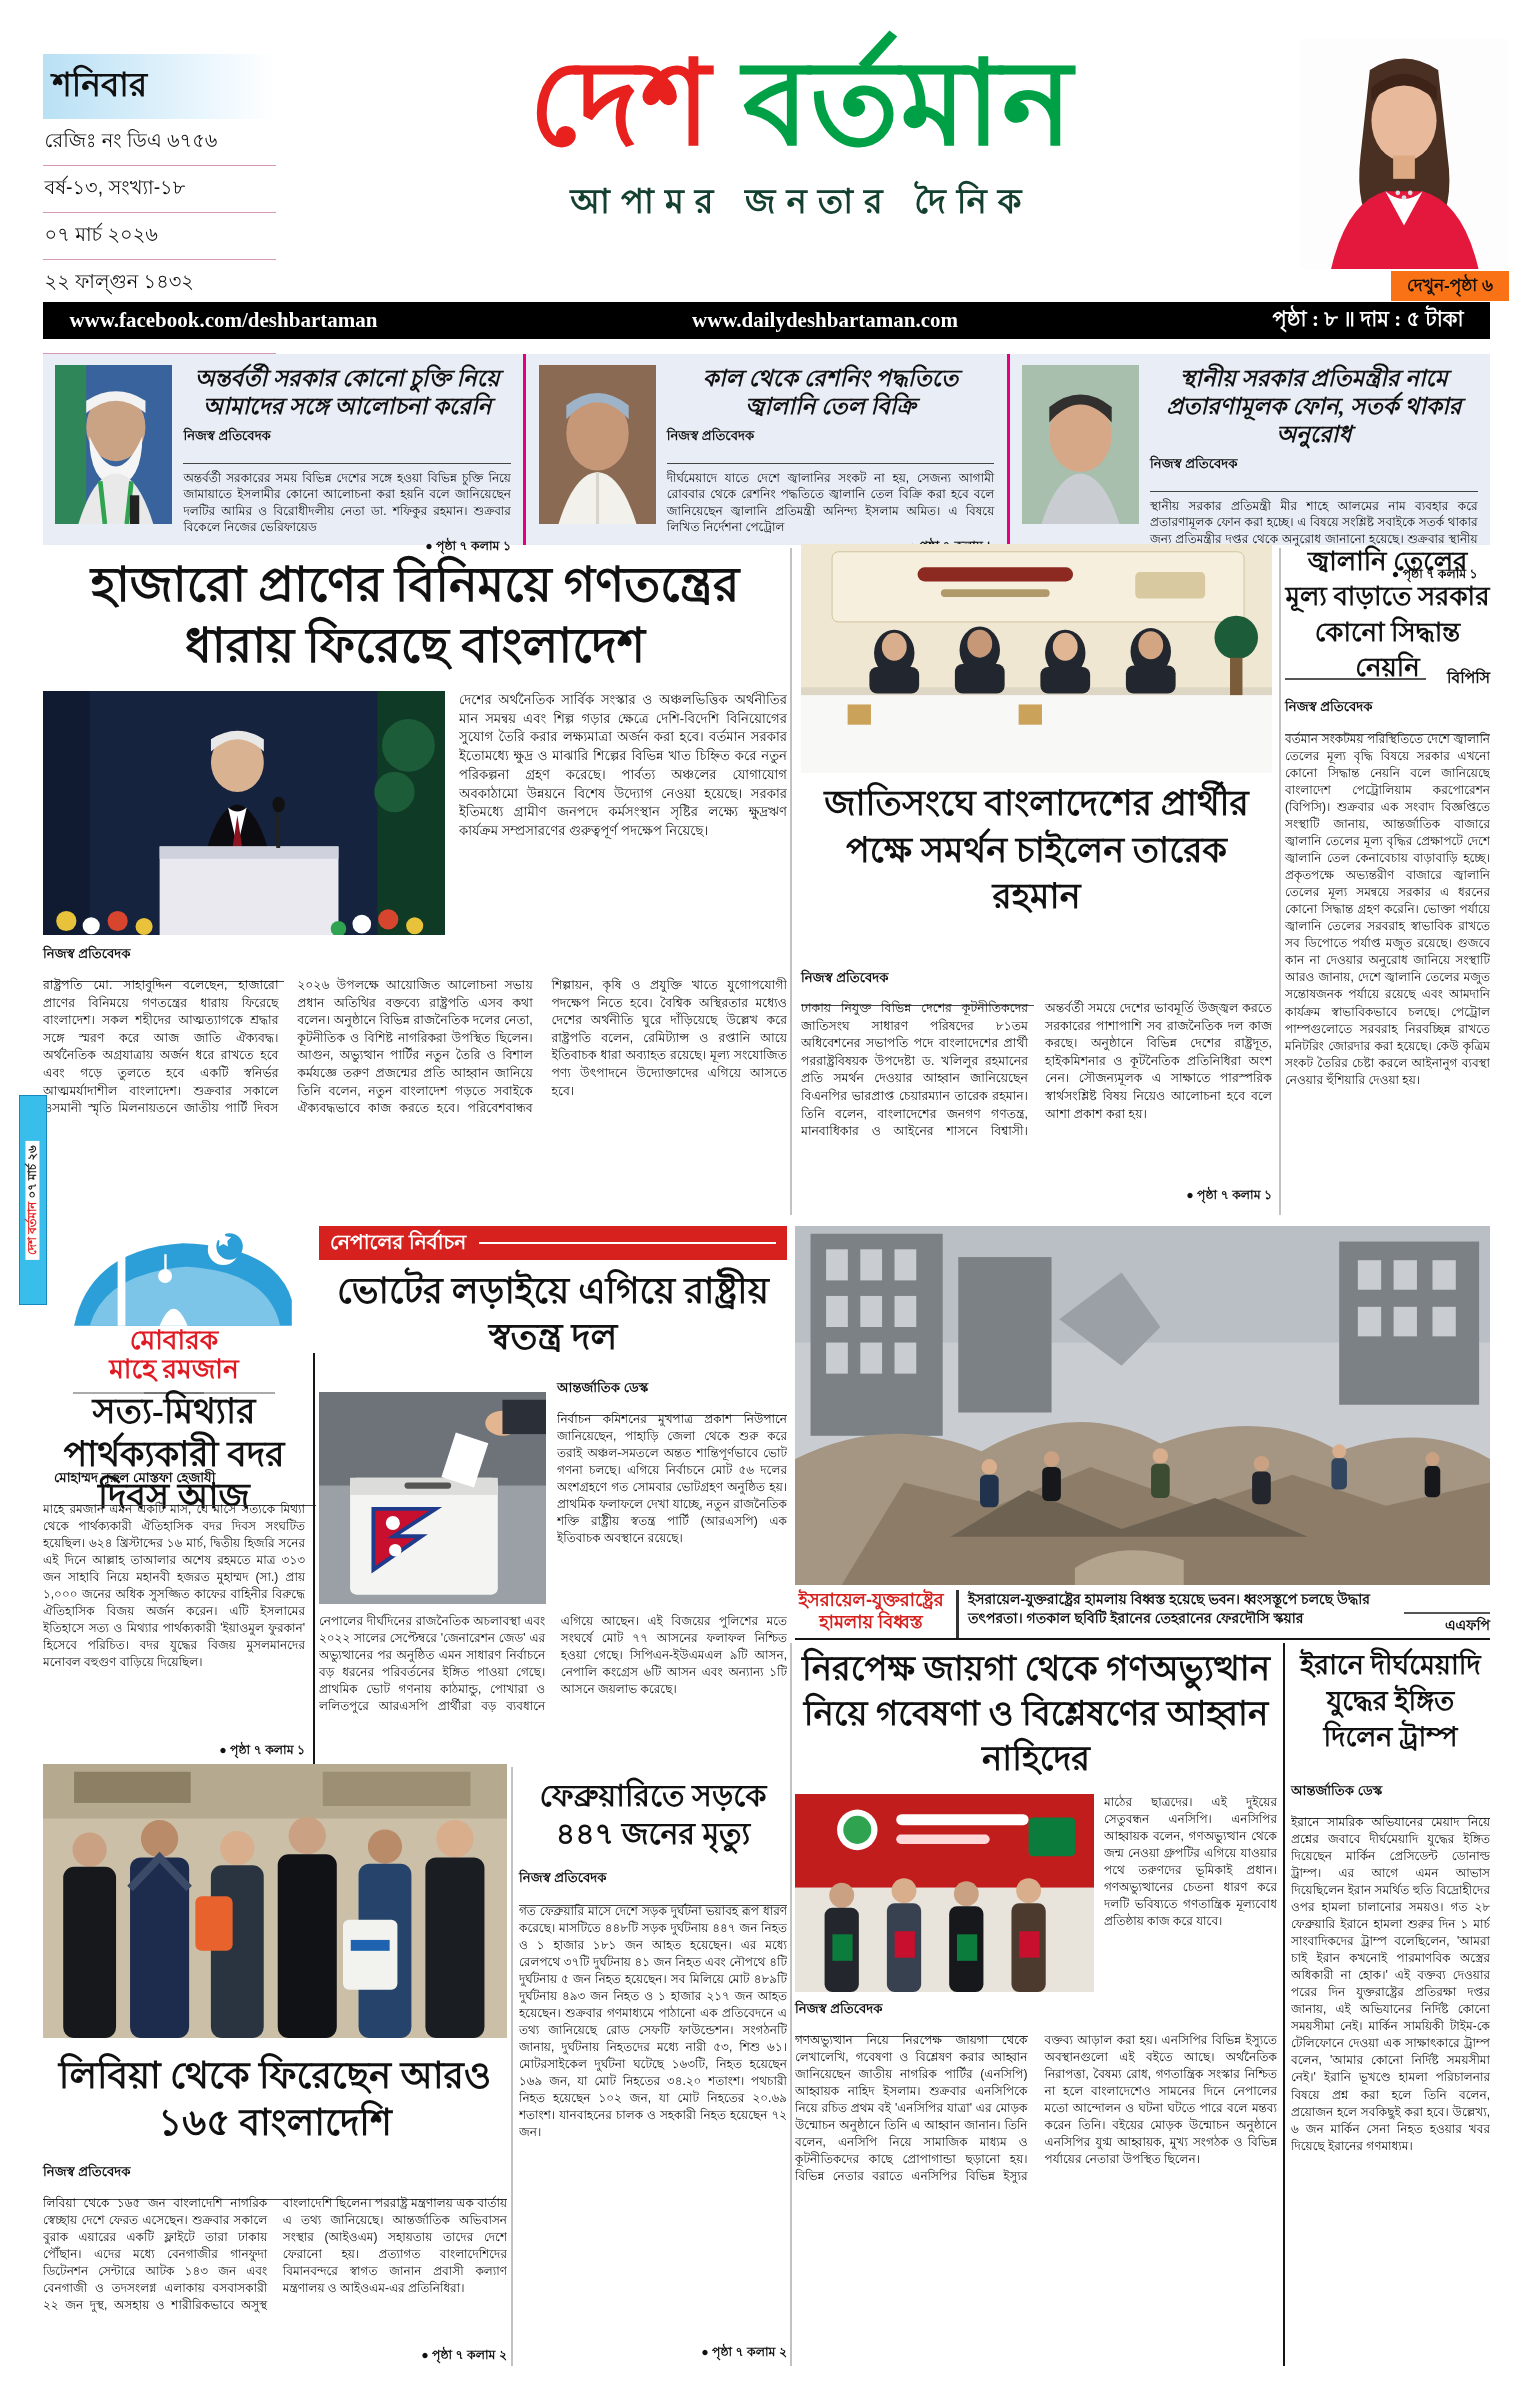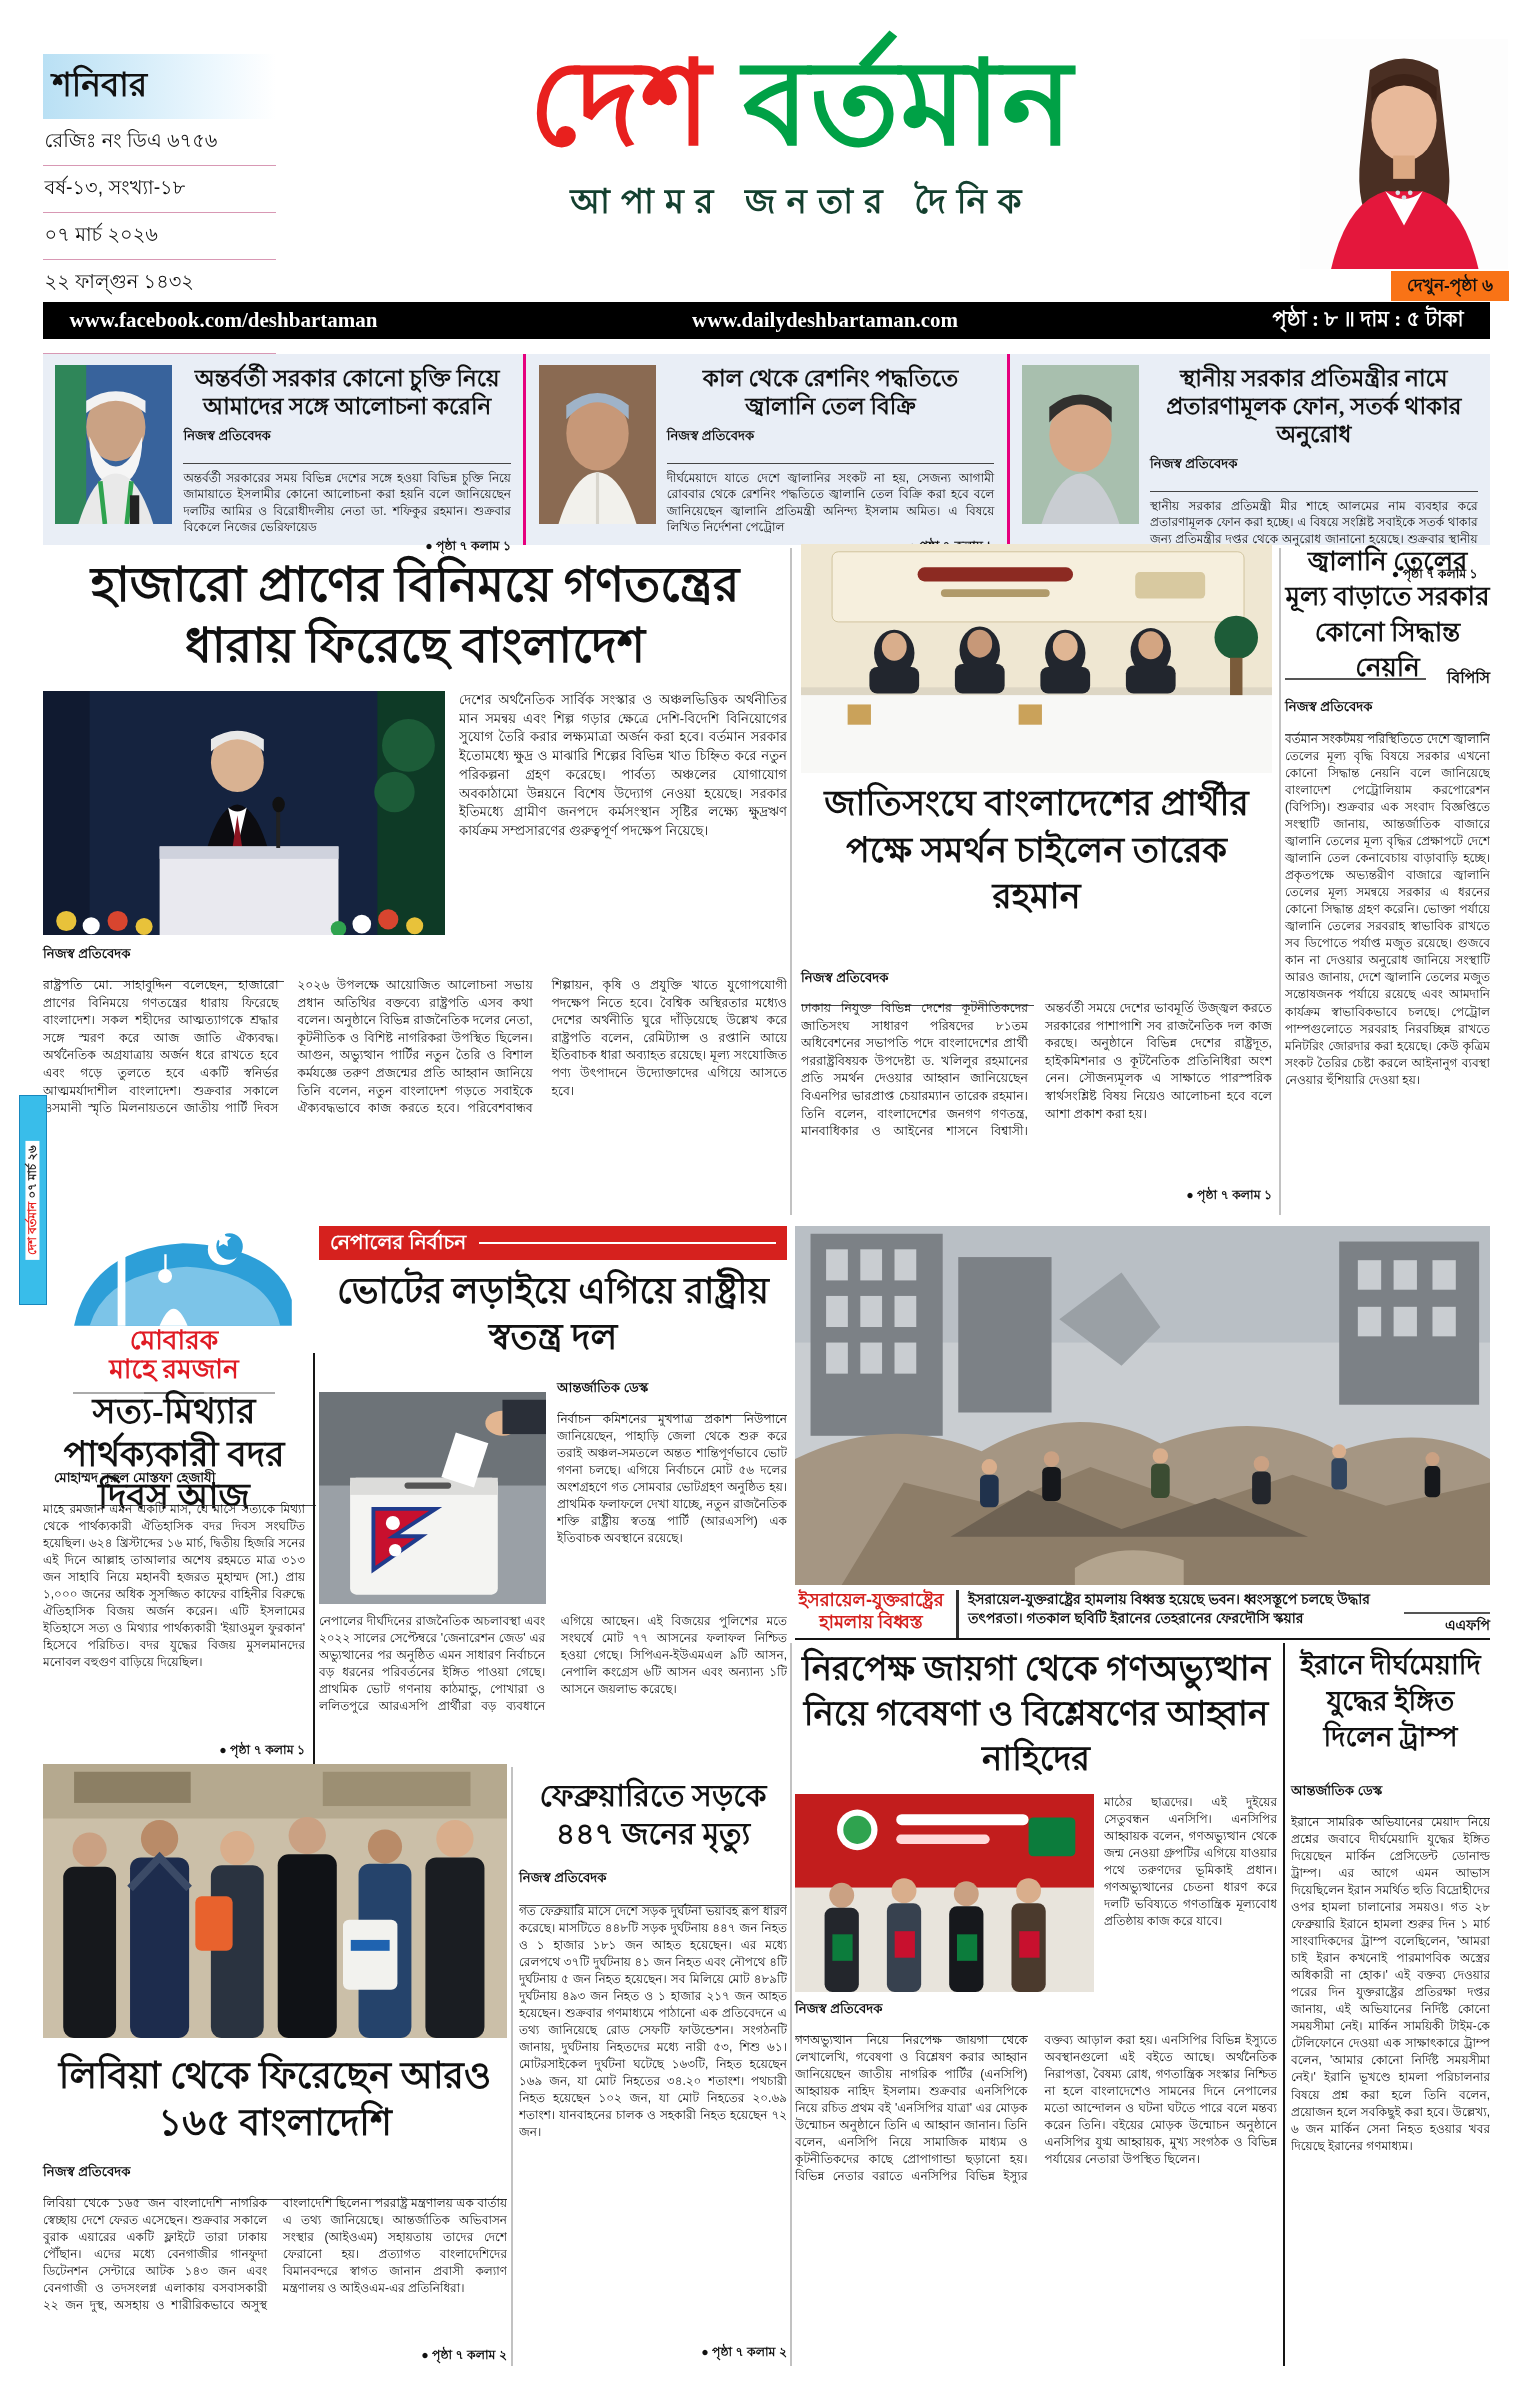--- a/index.html
+++ b/index.html
@@ -27,21 +27,21 @@
              display:flex; justify-content:space-between; align-items:center; padding:0 26.4px;
              font-family:"Liberation Serif", serif; font-weight:bold; font-size:21px; }
 
   
   .briefs { left:43px; top:354px; width:1447px; height:191px; display:flex; }
   .brief { flex:1; background:#e9eef6; padding:11px 12.4px; display:grid;
            grid-template-columns:117px 1fr; gap:11px; }
   .brief + .brief { border-left:3.1px solid #e6007e; }
   .brief .bphoto { width:117px; height:159px; }
   .bhead { font-size:23px; font-weight:bold; text-align:center; line-height:1.22;
-           font-family:"Liberation Serif", serif; margin-bottom:4.7px; }
+           font-family:"Liberation Serif", serif; margin-bottom:4.7px;font-style:italic; }
   .byline { font-size:13.2px; font-weight:bold; border-bottom:1.6px solid #444;
             padding-bottom:15px; margin-bottom:6.2px; }
   .btext .body { font-size:12px; line-height:1.36; text-align:justify; }
   .jump { font-size:12.4px; font-weight:bold; text-align:right; margin-top:1.6px; }
 
   
   .headline { font-weight:bold; text-align:center; font-family:"Liberation Serif", serif; }
   .bodytext { font-size:12.4px; line-height:1.42; text-align:justify; }
   .vline { background:#c2c2c2; width:1.6px; }
   .blackline { background:#151515; }

